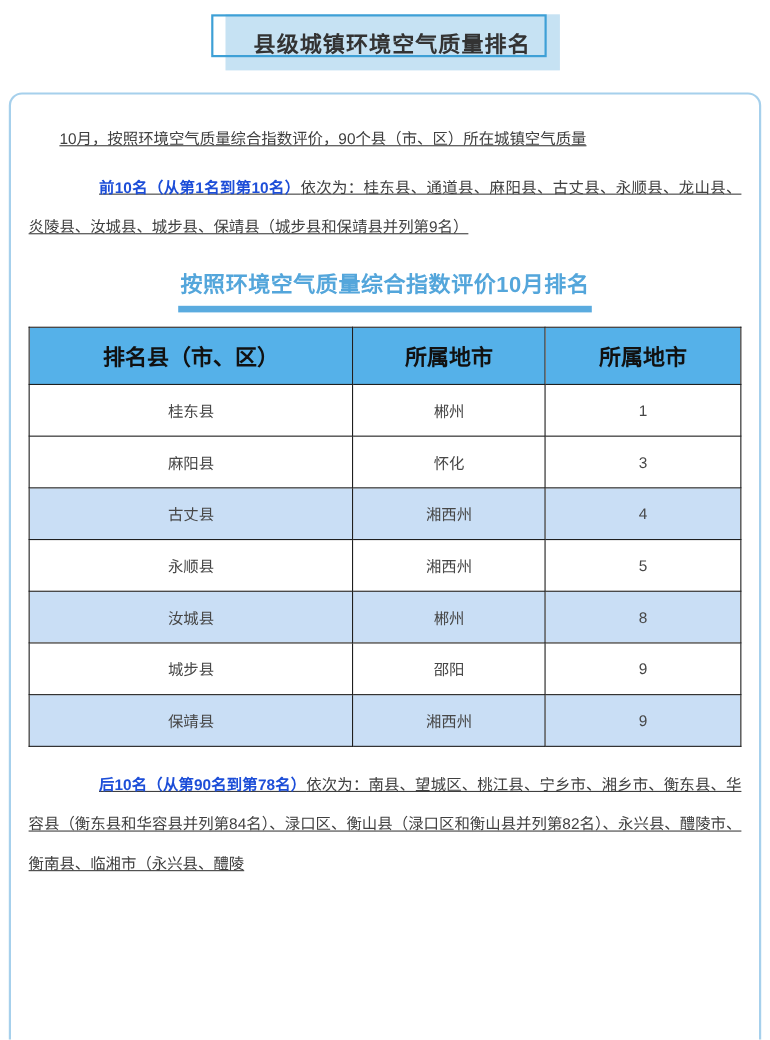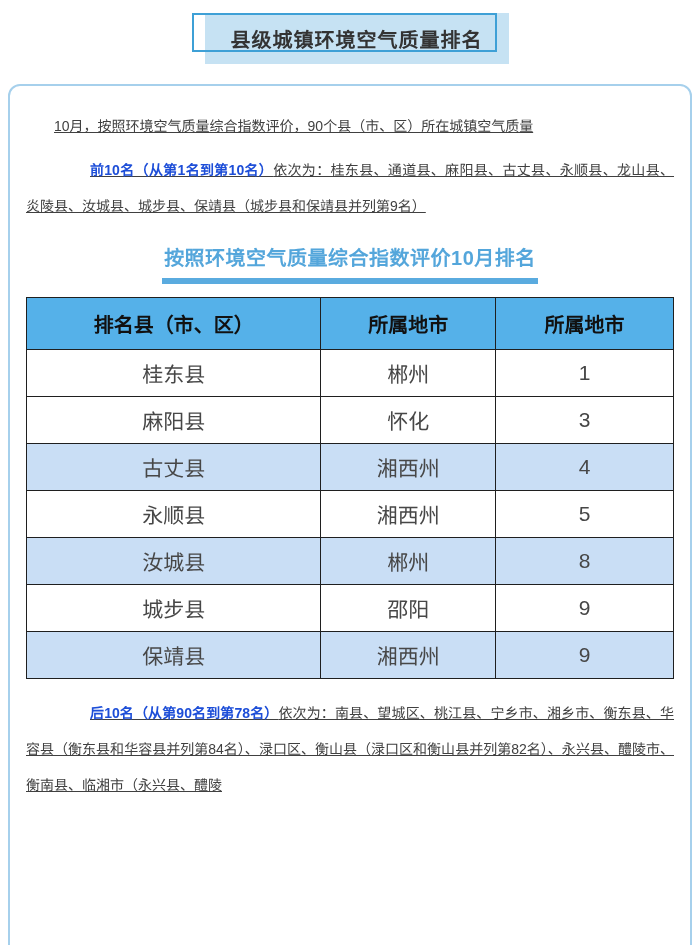--- a/index.html
+++ b/index.html
@@ -97,21 +97,21 @@
   }
   .rank-table th {
     background: #55b1e9;
     color: #111111;
     font-weight: 700;
     font-size: 20px;
     height: 49px;
   }
   .rank-table td {
     height: 44px;
-    font-size: 21px;
+    font-size: 14px;
     color: #474747;
     background: #ffffff;
   }
   .rank-table tr.alt td {
     background: #c9def5;
   }
   .col-county { width: 45.5%; }
   .col-city   { width: 27%; }
   .col-rank   { width: 27.5%; }
 

